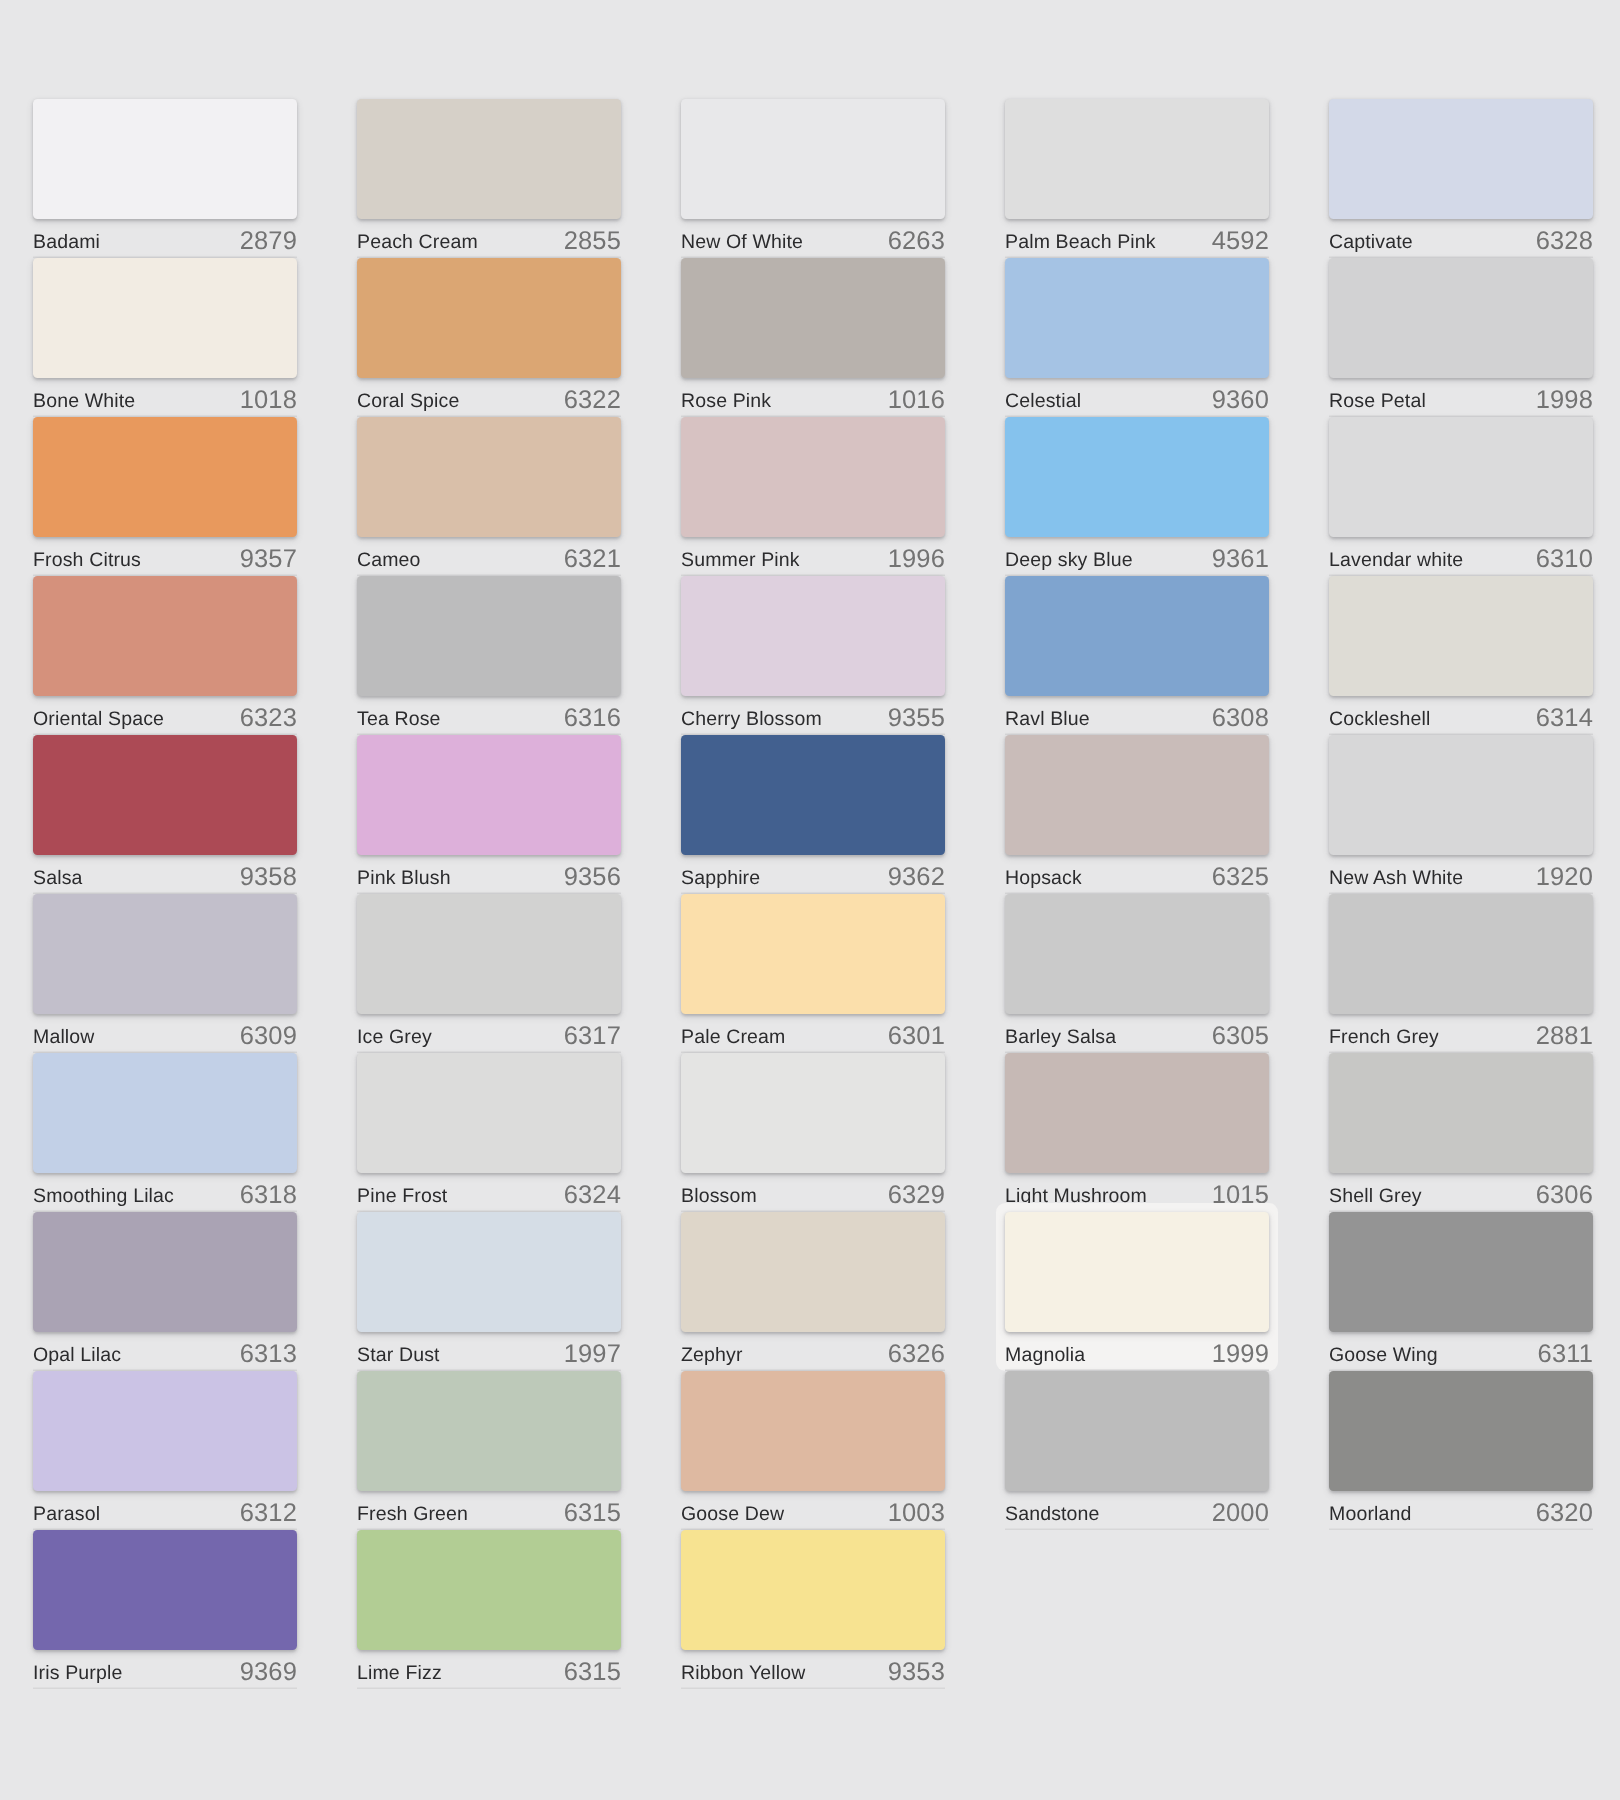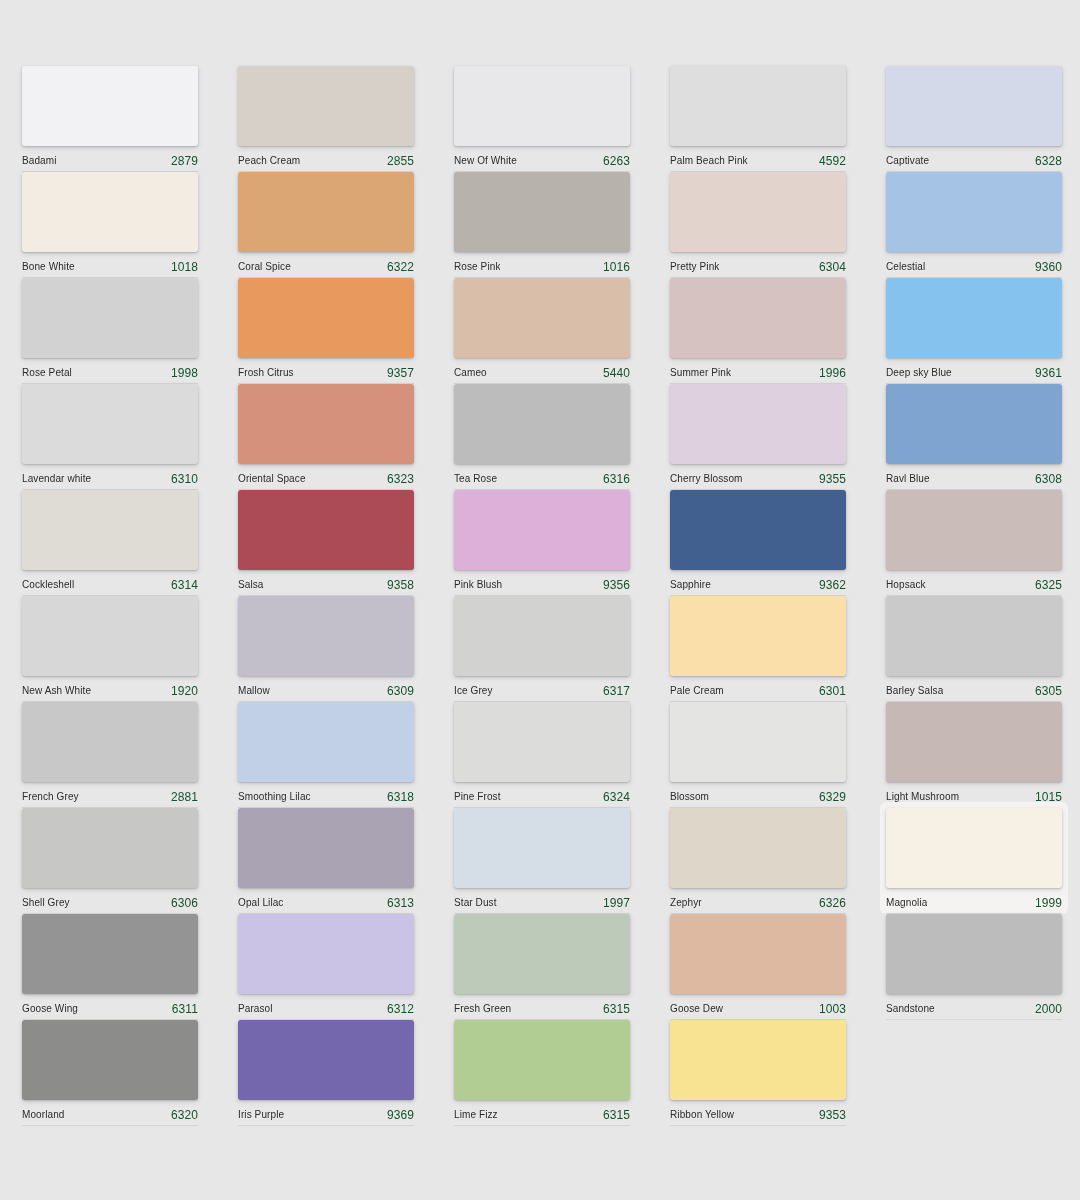--- a/index.html
+++ b/index.html
@@ -55,31 +55,31 @@
     box-sizing:border-box;
   }
   .meta:after{
     content:"";
     position:absolute;
     left:0;right:0;bottom:0;
     height:1px;
     background:#d7d7d8;
   }
   .c-name{
-    font-size:10px;
+    font-size:13px;
     color:#2b2b2d;
     letter-spacing:0.1px;
     white-space:nowrap;
     overflow:hidden;
     text-overflow:ellipsis;
     max-width:128px;
   }
   .c-code{
-    font-size:12px;
-    color:#14532d;
+    font-size:17px;
+    color:#737373;
     letter-spacing:0.1px;
     font-variant-numeric:tabular-nums;
   }
 </style>
 </head>
 <body style="background: rgb(231, 231, 232);">
 
 <div id="palette-grid">
   <div class="grid">
       <div class="swatch-card">
@@ -132,27 +132,20 @@
         </div>
       </div>
       <div class="swatch-card">
         <div class="chip" style="background-color: rgb(184, 178, 173);"></div>
         <div class="meta">
           <span class="c-name">Rose Pink</span>
           <span class="c-code">1016</span>
         </div>
       </div>
       <div class="swatch-card">
-        <div class="chip" style="background-color: rgb(227, 211, 205);"></div>
-        <div class="meta">
-          <span class="c-name">Pretty Pink</span>
-          <span class="c-code">6304</span>
-        </div>
-      </div>
-      <div class="swatch-card">
         <div class="chip" style="background-color: rgb(165, 195, 228);"></div>
         <div class="meta">
           <span class="c-name">Celestial</span>
           <span class="c-code">9360</span>
         </div>
       </div>
       <div class="swatch-card">
         <div class="chip" style="background-color: rgb(210, 210, 211);"></div>
         <div class="meta">
           <span class="c-name">Rose Petal</span>
@@ -163,21 +156,21 @@
         <div class="chip" style="background-color: rgb(232, 153, 93);"></div>
         <div class="meta">
           <span class="c-name">Frosh Citrus</span>
           <span class="c-code">9357</span>
         </div>
       </div>
       <div class="swatch-card">
         <div class="chip" style="background-color: rgb(217, 191, 169);"></div>
         <div class="meta">
           <span class="c-name">Cameo</span>
-          <span class="c-code">5440</span>
+          <span class="c-code">6321</span>
         </div>
       </div>
       <div class="swatch-card">
         <div class="chip" style="background-color: rgb(215, 194, 194);"></div>
         <div class="meta">
           <span class="c-name">Summer Pink</span>
           <span class="c-code">1996</span>
         </div>
       </div>
       <div class="swatch-card">

